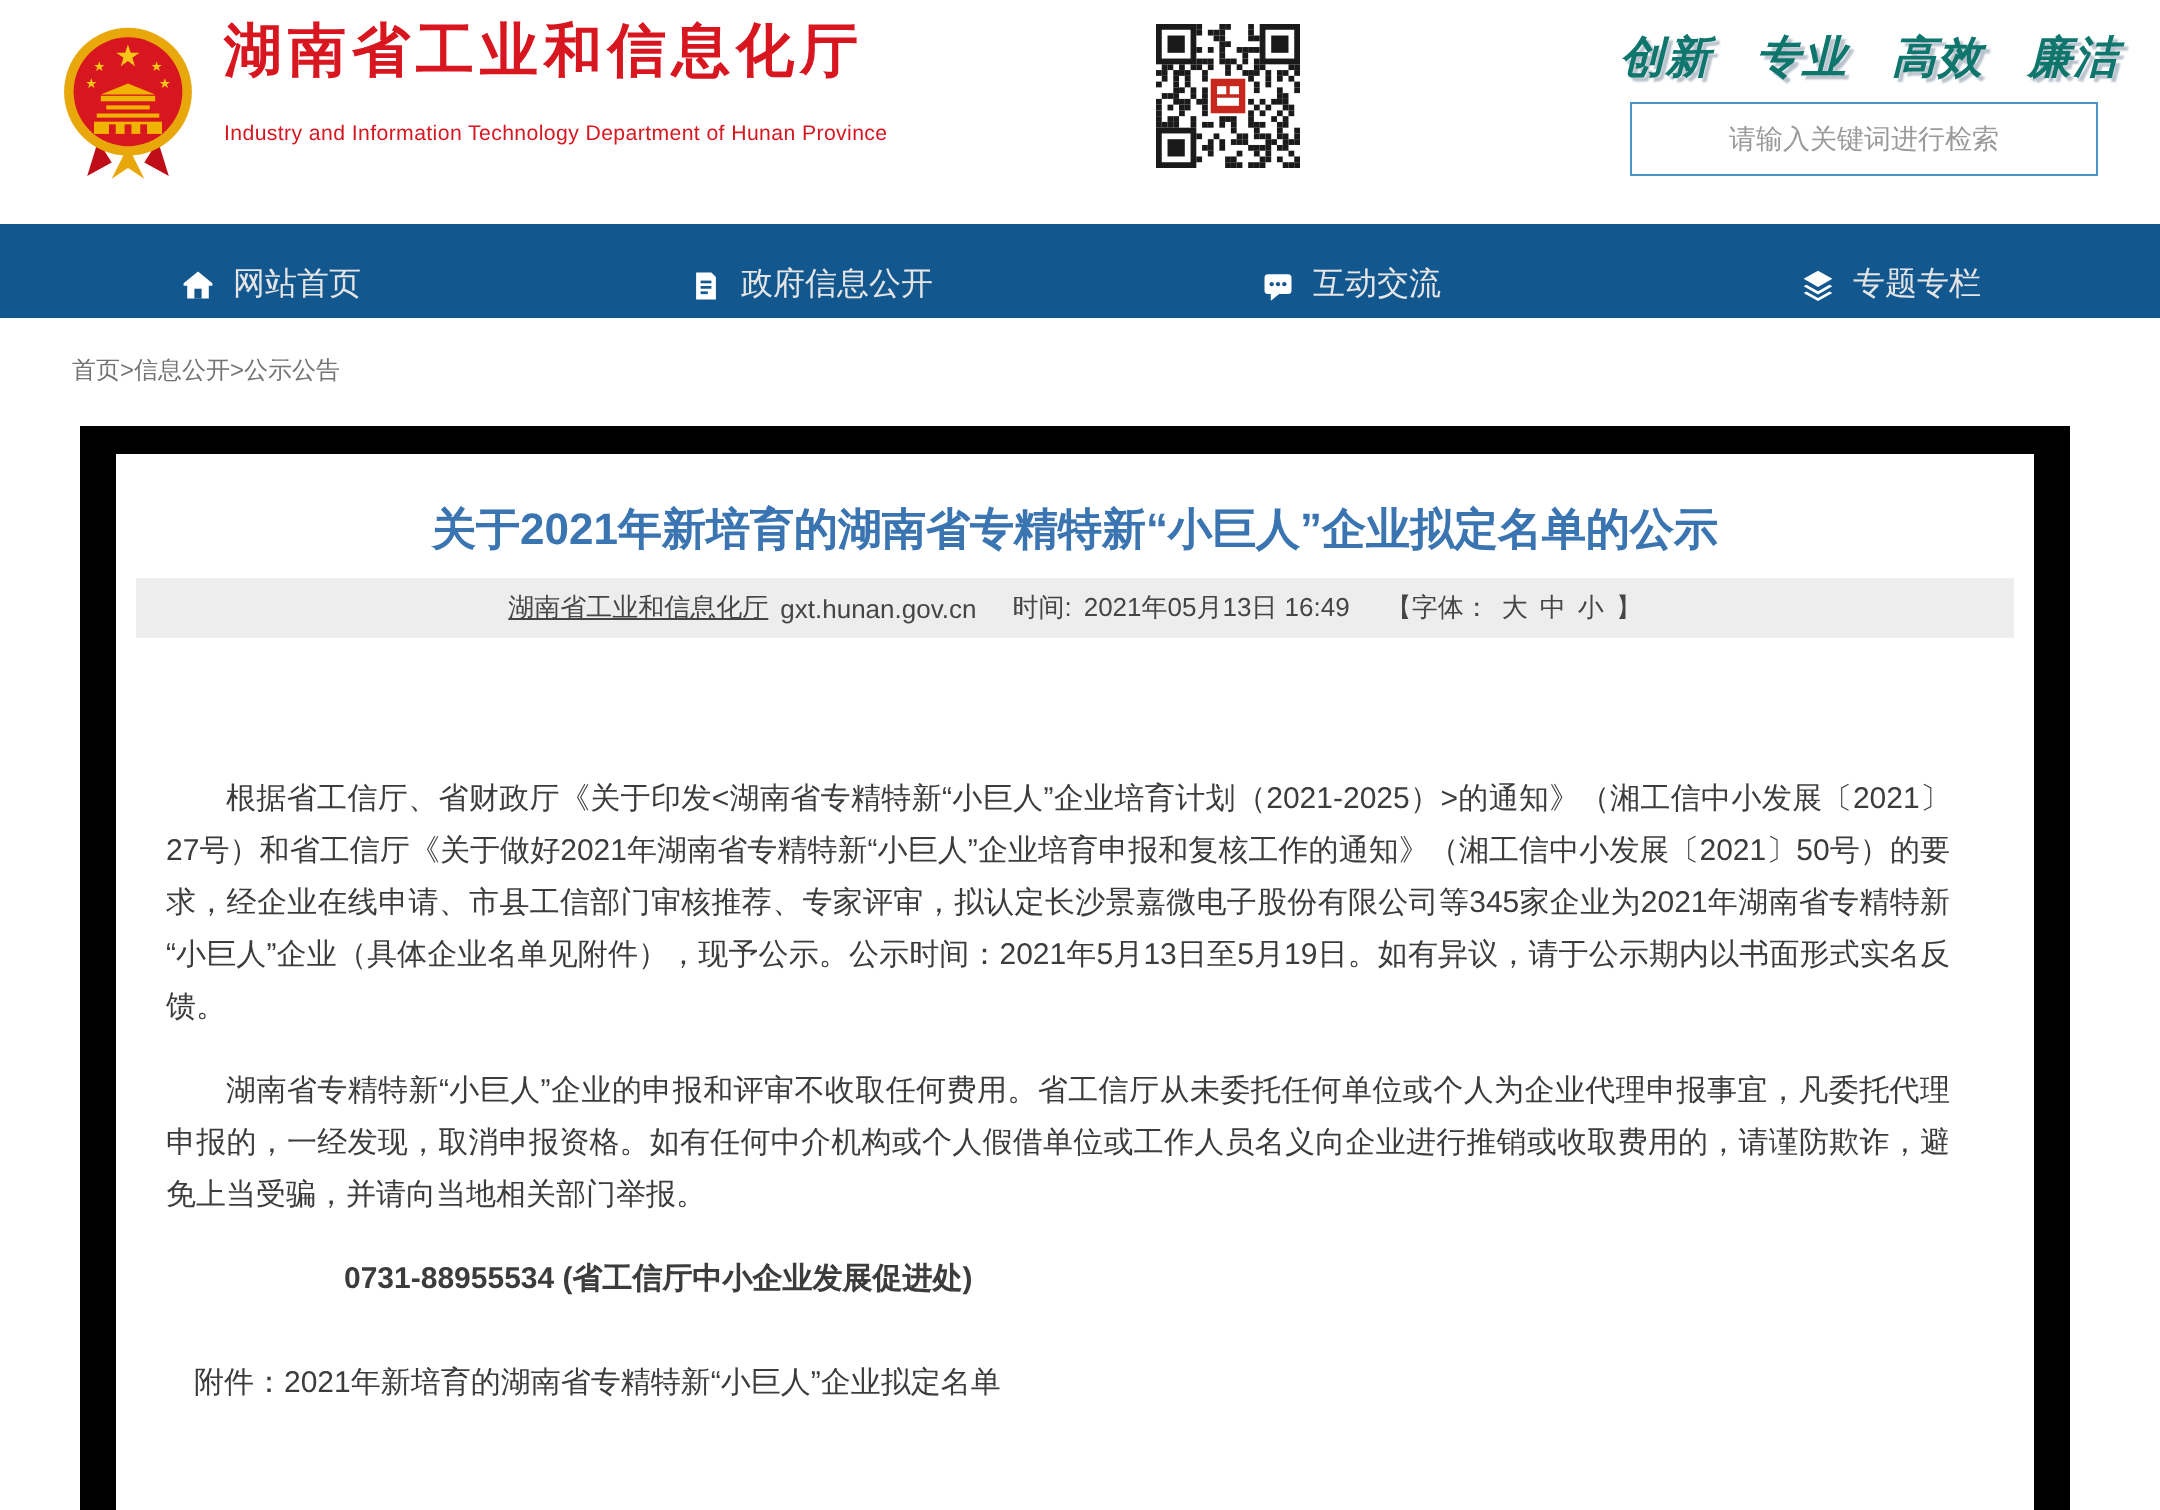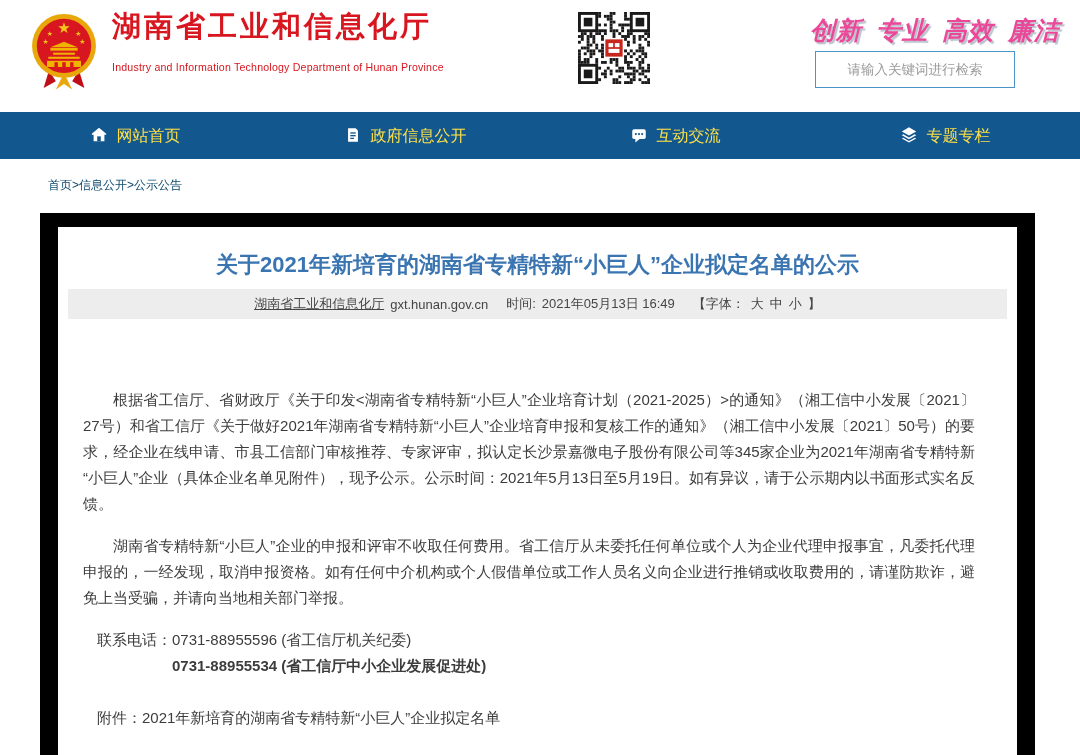--- a/index.html
+++ b/index.html
@@ -10,33 +10,33 @@
   }
   
   .header{position:relative;height:112px;background:#fff;}
   .emblem{position:absolute;left:30px;top:10px;width:68px;height:84px;}
   .org{position:absolute;left:112px;top:12px;color:#d8161f;line-height:1;}
   .org-cn1{font-size:29px;font-weight:bold;letter-spacing:3px;}
   .org-en{font-size:10.6px;margin-top:21px;letter-spacing:0.2px;}
   .org-cn2{font-size:27px;font-weight:bold;letter-spacing:3px;margin-top:4px;}
   .qr{position:absolute;left:578px;top:12px;width:72px;height:72px;}
   .slogan{position:absolute;left:810px;top:14px;width:250px;display:flex;justify-content:space-between;
-    font-size:25px;font-weight:bold;font-style:italic;color:#ec4899;
+    font-size:22px;font-weight:bold;font-style:italic;color:#0f766e;
     text-shadow:2px 2px 1px #b9c2cc;letter-spacing:1px;text-align:right;}
-  .search-input{position:absolute;left:815px;top:51px;width:200px;height:37px;box-sizing:border-box;
+  .search-input{position:absolute;left:815px;top:51px;width:234px;height:37px;box-sizing:border-box;
     border:1px solid #4a94c8;background:#fff;text-align:center;font-size:13.5px;color:#333;outline:none;
     font-family:"Liberation Sans","DejaVu Sans",sans-serif;}
   .search-input::placeholder{color:#9a9a9a;}
   
   .nav{height:47px;background:#13578f;display:flex;}
-  .nav-item{flex:1;display:flex;align-items:flex-start;justify-content:center;gap:9px;color:#fde047;
+  .nav-item{flex:1;display:flex;align-items:center;justify-content:center;gap:9px;color:#e5e5e5;
     font-size:16px;cursor:pointer;margin-top:14px;}
   .nav-item svg{display:block;}
   
-  .breadcrumb{margin:18px 0 0 48px;font-size:12px;color:#0c4a6e;height:15px;}
+  .breadcrumb{margin:18px 0 0 36px;font-size:12px;color:#737373;height:15px;}
   .breadcrumb span{cursor:default;}
   
   .wrapper{margin:21px 45px 0 40px;background:#000000;padding:14px 18px 0;height:542px;box-sizing:border-box;overflow:hidden;}
   .panel{background:#fff;min-height:560px;padding-bottom:30px;}
   .article-title{margin:0 10px;padding-top:23px;height:39px;text-align:center;
     font-size:22px;font-weight:bold;color:#3a75b2;}
   .meta{margin:0 10px;height:30px;background:#ededee;display:flex;align-items:center;justify-content:center;
     font-size:13px;color:#454545;gap:6px;white-space:nowrap;}
   .meta .src{text-decoration:underline;cursor:pointer;}
   .meta .fs{cursor:pointer;}
@@ -349,21 +349,20 @@
       <span class="grp">【字体：</span>
       <span class="fs">大</span>
       <span class="fs">中</span>
       <span class="fs">小</span>
       <span>】</span>
     </div>
 
     <div class="article-body">
       <p class="para">根据省工信厅、省财政厅《关于印发&lt;湖南省专精特新“小巨人”企业培育计划（2021-2025）&gt;的通知》（湘工信中小发展〔2021〕27号）和省工信厅《关于做好2021年湖南省专精特新“小巨人”企业培育申报和复核工作的通知》（湘工信中小发展〔2021〕50号）的要求，经企业在线申请、市县工信部门审核推荐、专家评审，拟认定长沙景嘉微电子股份有限公司等345家企业为2021年湖南省专精特新“小巨人”企业（具体企业名单见附件），现予公示。公示时间：2021年5月13日至5月19日。如有异议，请于公示期内以书面形式实名反馈。</p>
       <p class="para">湖南省专精特新“小巨人”企业的申报和评审不收取任何费用。省工信厅从未委托任何单位或个人为企业代理申报事宜，凡委托代理申报的，一经发现，取消申报资格。如有任何中介机构或个人假借单位或工作人员名义向企业进行推销或收取费用的，请谨防欺诈，避免上当受骗，并请向当地相关部门举报。</p>
-      <p class="contact1">联系电话：0731-88955596 (省工信厅机关纪委)</p>
       <p class="contact2">0731-88955534 (省工信厅中小企业发展促进处)</p>
       <p class="attachment">附件：2021年新培育的湖南省专精特新“小巨人”企业拟定名单</p>
       <div class="signature">
         <div>湖南省工业和信息化厅</div>
         <div>2021年5月13日</div>
       </div>
     </div>
 
   </div>
 </div>

